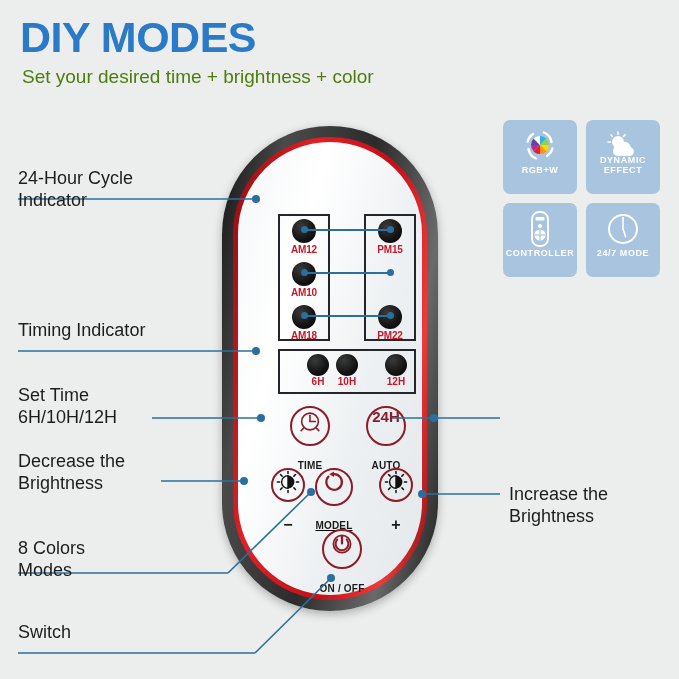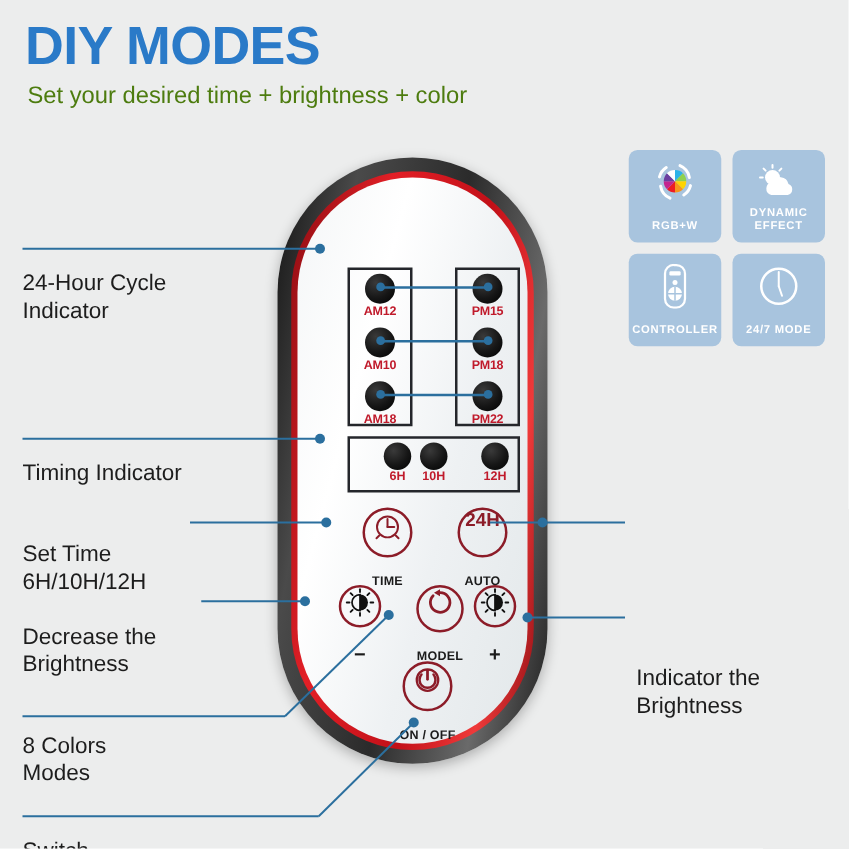--- a/index.html
+++ b/index.html
@@ -50,21 +50,21 @@
     gap: 9px;
   }
   .badge {
     background: #a8c4de;
     border-radius: 7px;
     position: relative;
     display: flex;
     flex-direction: column;
     align-items: flex-start;
     justify-content: flex-end;
-    padding-bottom: 9px;
+    padding-bottom: 19px;
     box-sizing: border-box;
   }
   .badge-icon {
     position: absolute;
     top: 9px;
     left: 0;
     right: 0;
     display: flex;
     align-items: center;
     justify-content: center;
@@ -203,21 +203,20 @@
     color: #8c1c28;
   }
 
   
   .callout-text {
     position: absolute;
     font-size: 18px;
     color: #1d1d1d;
     line-height: 22px;
     white-space: pre-line;
-    margin-top: 48px;
   }
   .lead-dot {
     position: absolute;
     width: 8px;
     height: 8px;
     border-radius: 50%;
     background: #2b6f9e;
   }
   svg#leaders {
     position: absolute;
@@ -323,24 +322,20 @@
       </div>
       <div class="tkey" style="left:40px; top:163px;">
         <div class="dot"></div>
         <div class="lbl">AM18</div>
       </div>
 
       <div class="tkey" style="left:126px; top:77px;">
         <div class="dot"></div>
         <div class="lbl">PM15</div>
       </div>
-      <div class="tkey" style="left:126px; top:120px;">
-        <div class="dot"></div>
-        <div class="lbl">PM18</div>
-      </div>
       <div class="tkey" style="left:126px; top:163px;">
         <div class="dot"></div>
         <div class="lbl">PM22</div>
       </div>
 
       <div class="inner-conn" style="left:66px; top:87px; width:86px;"></div>
       <div class="inner-conn-dot" style="left:63px; top:84px;"></div>
       <div class="inner-conn-dot" style="left:149px; top:84px;"></div>
 
       <div class="inner-conn" style="left:66px; top:130px; width:86px;"></div>
@@ -397,21 +392,21 @@
               <line x1="4.5" y1="4.5" x2="6.1" y2="6.1"></line>
               <line x1="17.9" y1="17.9" x2="19.5" y2="19.5"></line>
               <line x1="4.5" y1="19.5" x2="6.1" y2="17.9"></line>
               <line x1="17.9" y1="6.1" x2="19.5" y2="4.5"></line>
             </g>
           </svg>
         </div>
         <div class="clbl" style="font-size:16px;">−</div>
       </div>
 
-      <div class="ckey" style="left:86px; top:326px; width:56px;">
+      <div class="ckey" style="left:68px; top:326px; width:56px;text-decoration:underline;">
         <div class="ring" style="width:38px; height:38px;">
           <svg width="24" height="24" viewBox="0 0 24 24">
             <path d="M12 4.2 A7.8 7.8 0 1 1 6.5 6.6" fill="none" stroke="#8c1c28" stroke-width="2.2" stroke-linecap="round"></path>
             <path d="M12 1.4 L12 7 L7.2 4.2 Z" fill="#8c1c28"></path>
           </svg>
         </div>
         <div class="clbl">MODEL</div>
       </div>
 
       <div class="ckey" style="left:130px; top:326px; width:56px;">
@@ -488,16 +483,16 @@
 
   <div class="callout-text" style="left:18px; top:450px;">Decrease the
 Brightness</div>
 
   <div class="callout-text" style="left:18px; top:537px;">8 Colors
 Modes</div>
 
   <div class="callout-text" style="left:18px; top:621px;">Switch</div>
 
 
-  <div class="callout-text" style="left:509px; top:483px;">Indicator the
+  <div class="callout-text" style="left:509px; top:483px;">Increase the
 Brightness</div>
 
 </div>
 
 </body></html>

